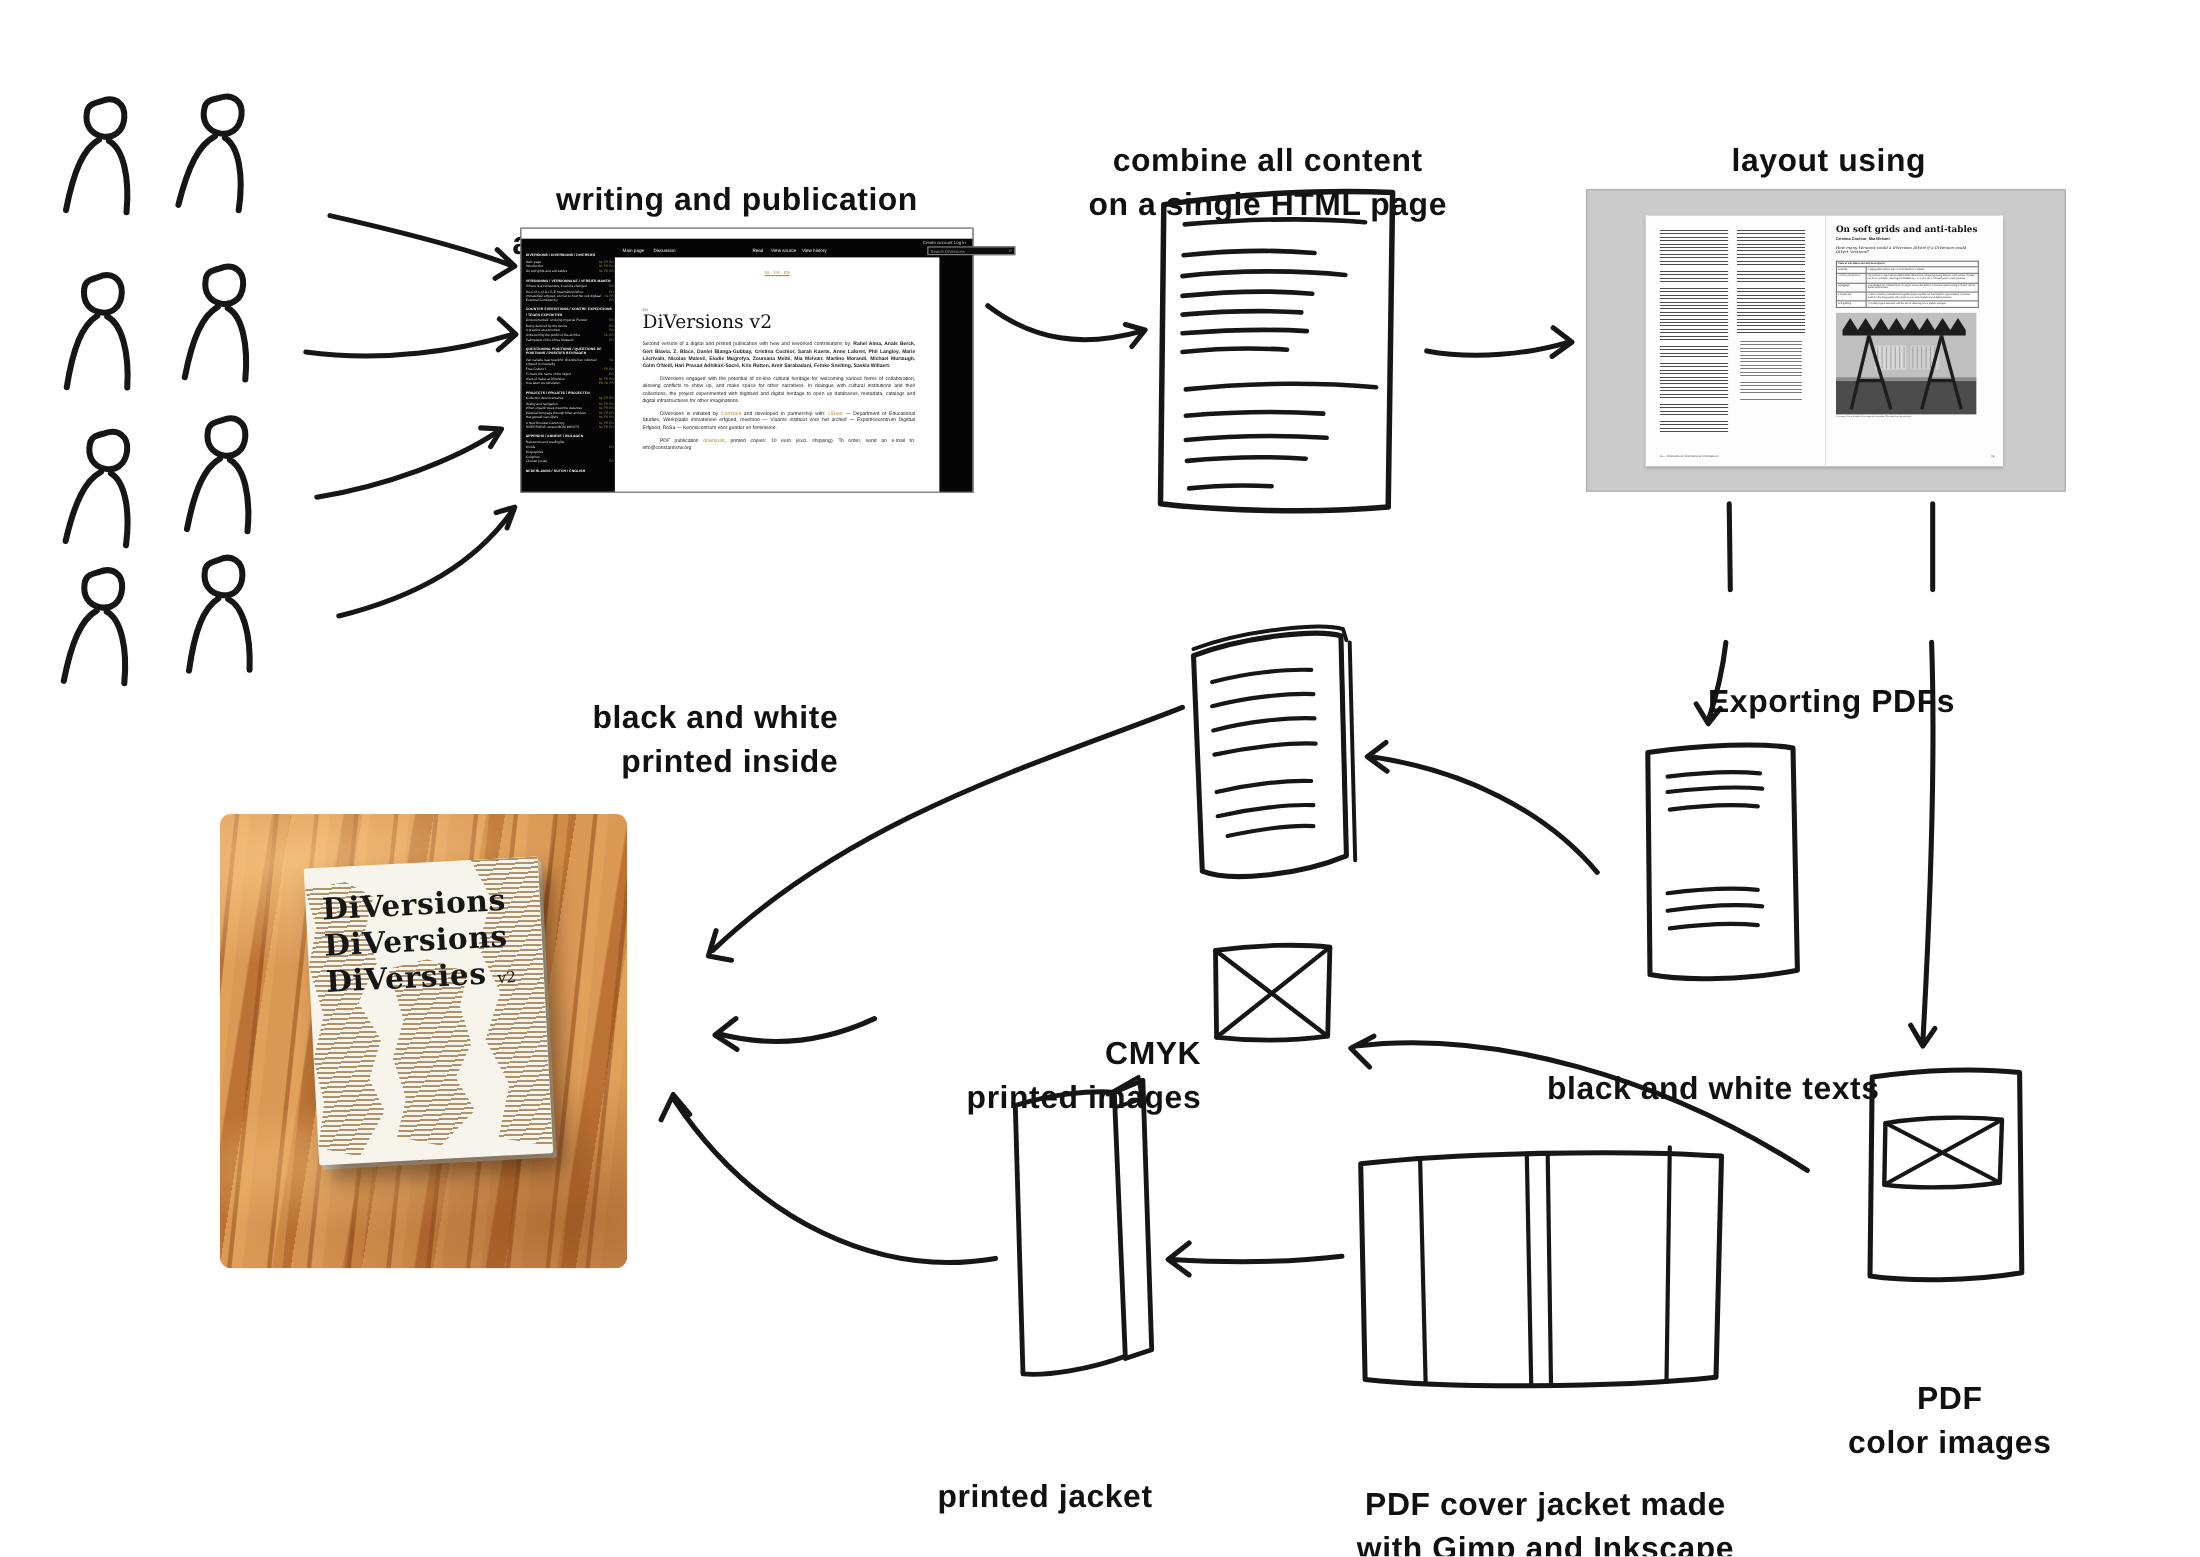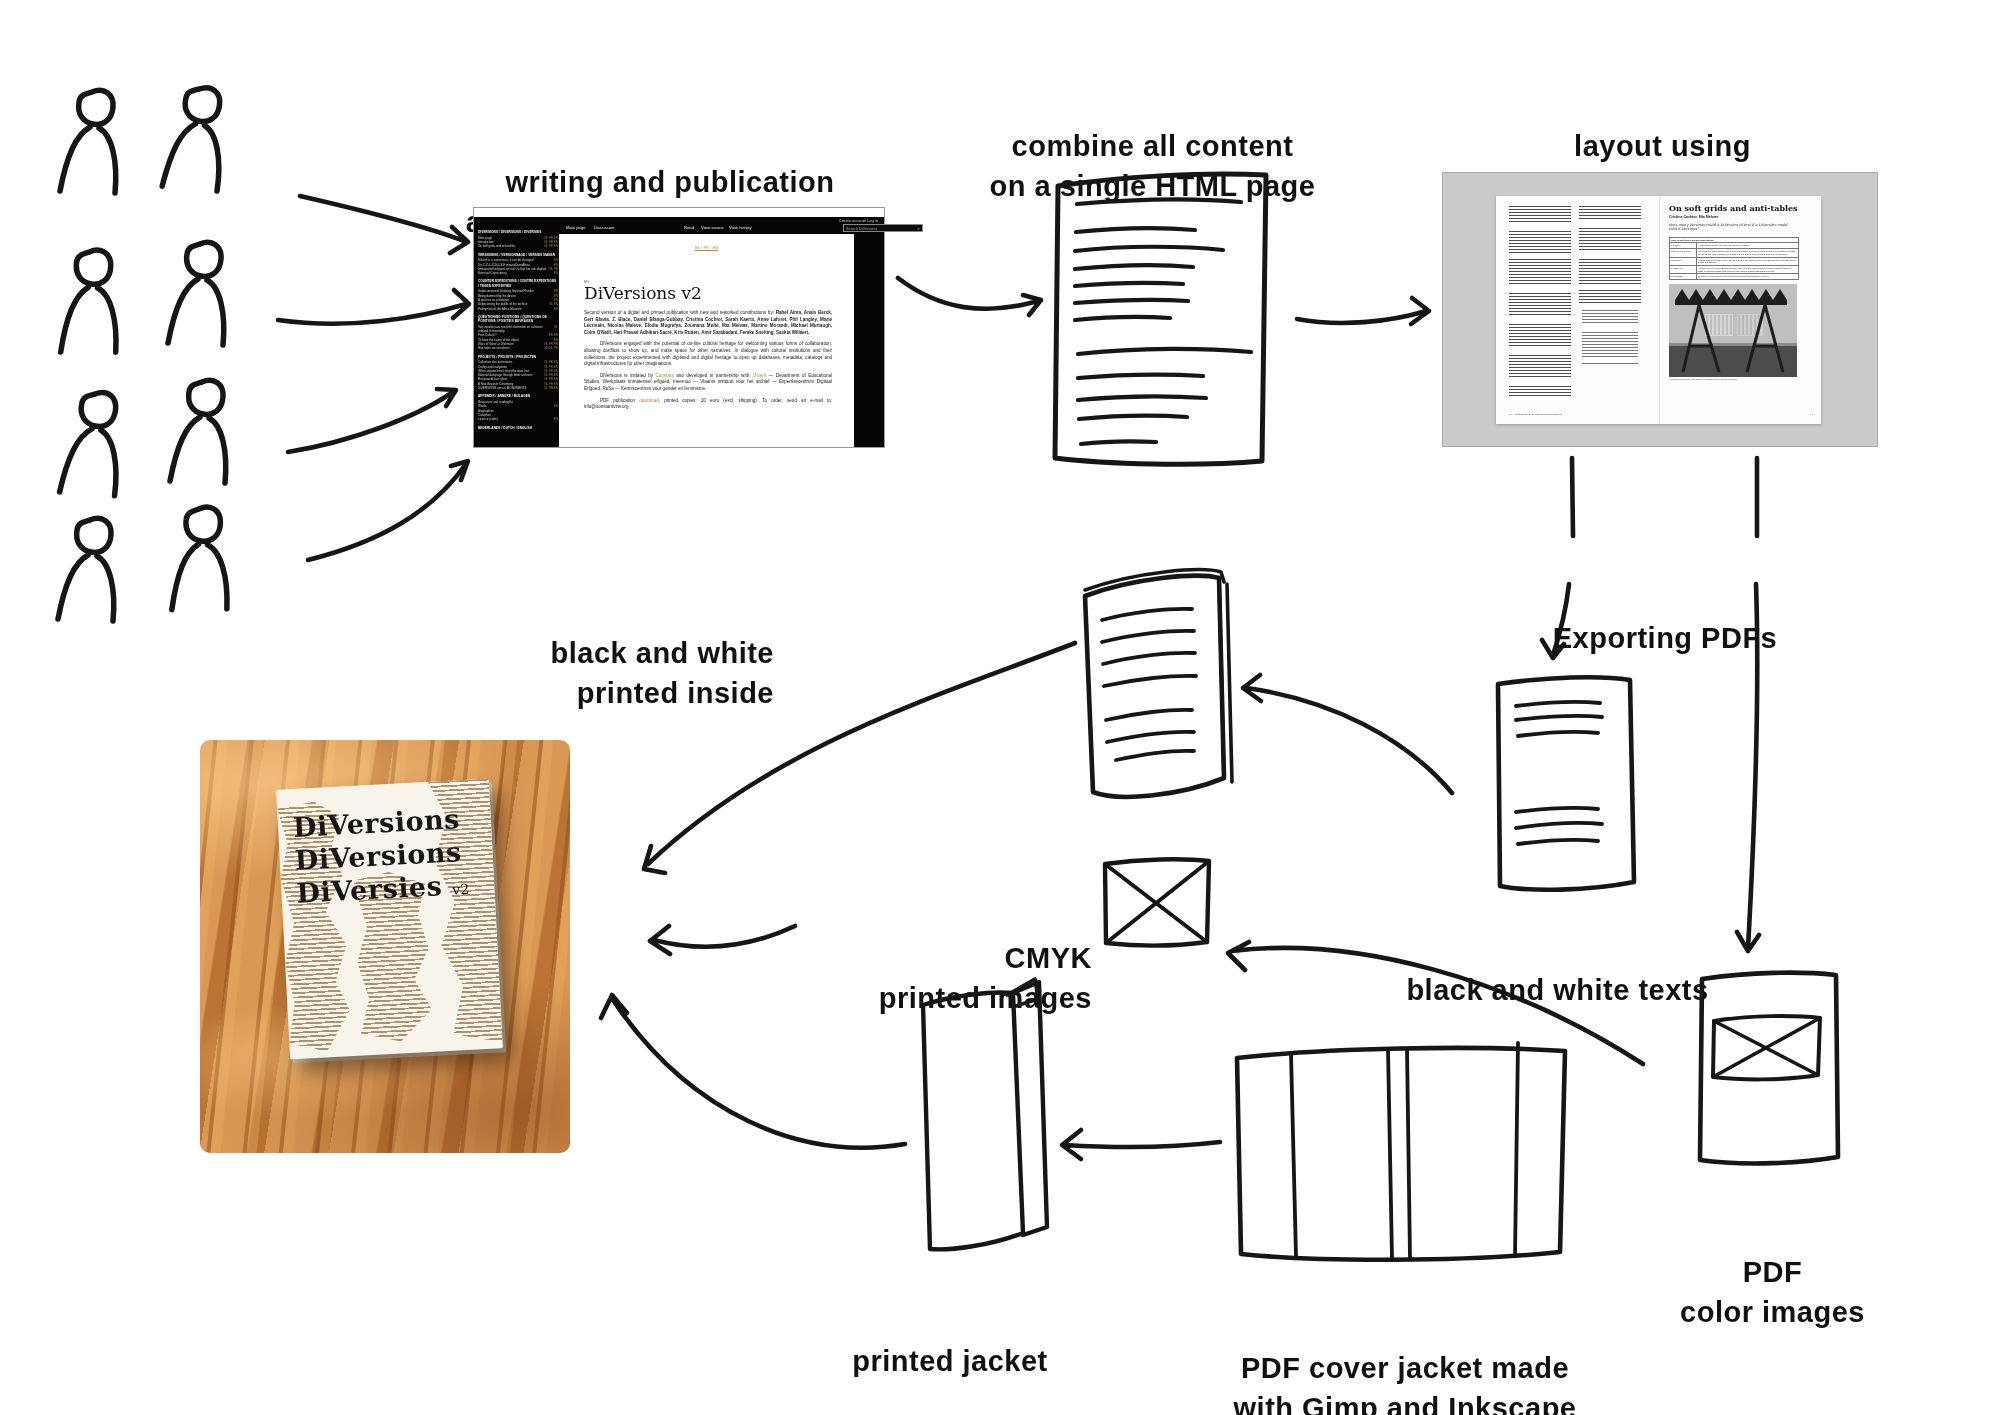--- a/index.html
+++ b/index.html
@@ -125,21 +125,21 @@
   </div>
   <div class="hlabel center" style="left:870px;top:46px;width:565px;">
     <div>combine all content</div><div>on a single HTML page</div>
   </div>
   <div class="hlabel center" style="left:1440px;top:46px;width:445px;">
     <div>layout using</div><div>CSS and Paged.js</div>
   </div>
   <div class="hlabel center" style="left:1490px;top:538px;width:350px;">
     <div>Exporting PDFs</div>
   </div>
-  <div class="hlabel right" style="left:492px;top:553px;width:282px;">
+  <div class="hlabel right" style="left:480px;top:553px;width:282px;">
     <div>black and white</div><div>printed inside</div>
   </div>
   <div class="hlabel right" style="left:770px;top:858px;width:322px;">
     <div>CMYK</div><div>printed images</div>
   </div>
   <div class="hlabel center" style="left:1350px;top:890px;width:415px;">
     <div>black and white texts</div>
   </div>
   <div class="hlabel center" style="left:1620px;top:1172px;width:305px;">
     <div>PDF</div><div>color images</div>

